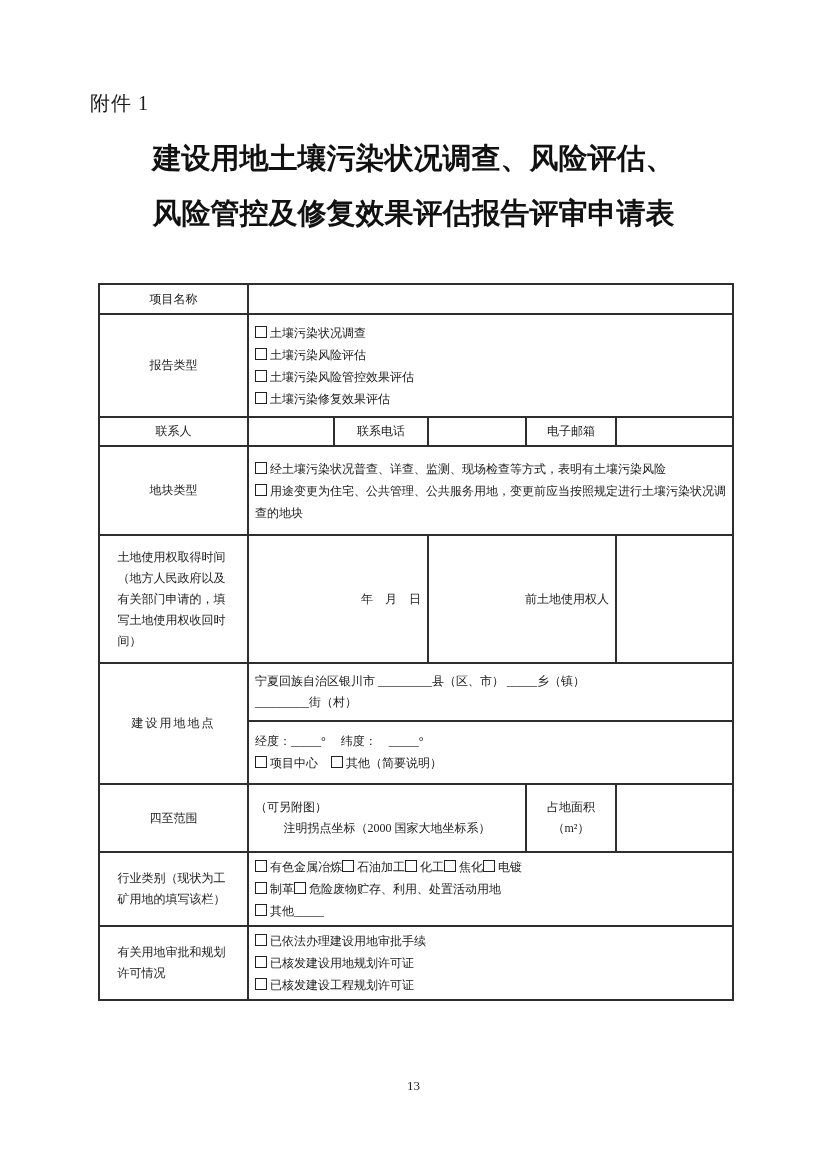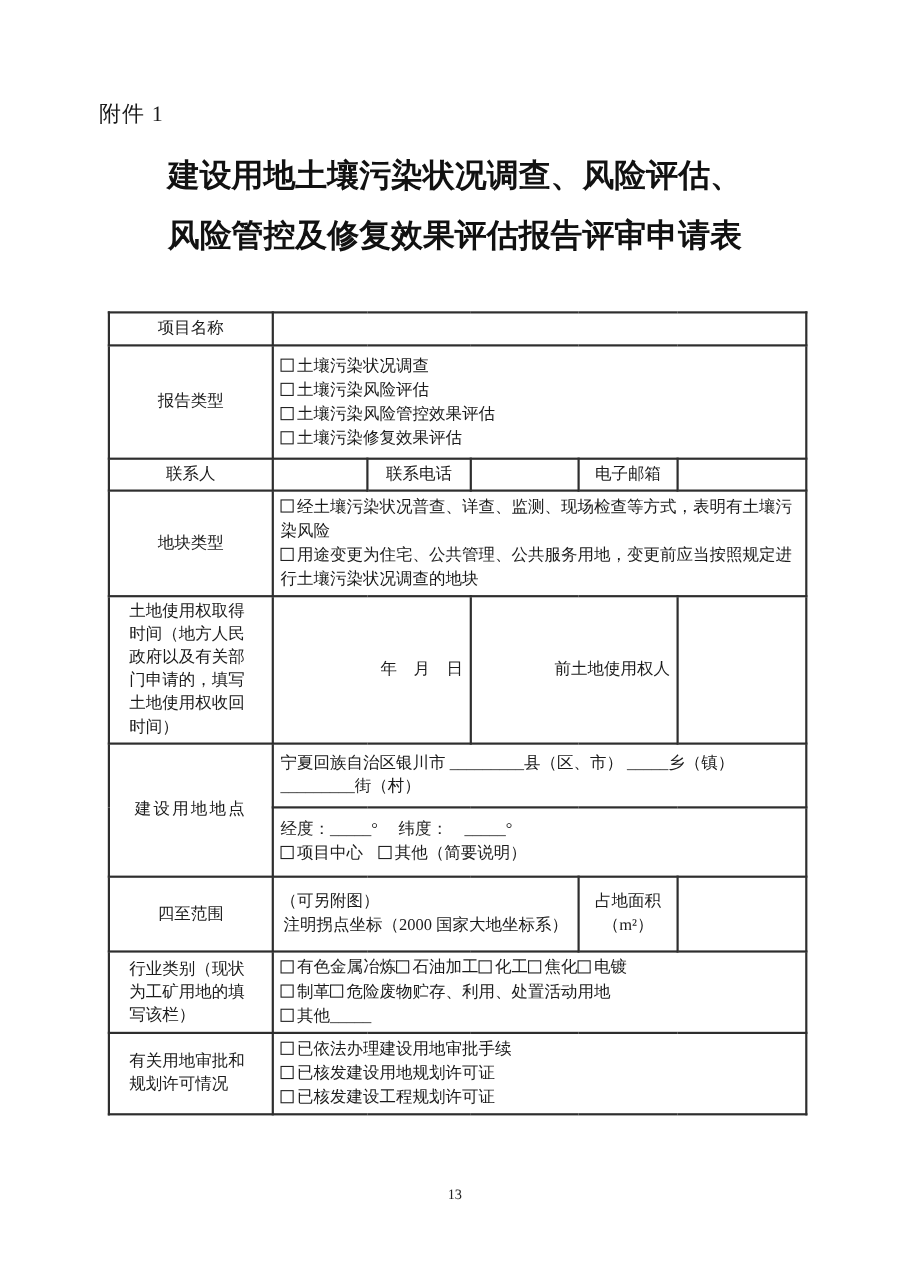--- a/index.html
+++ b/index.html
@@ -19,37 +19,37 @@
     top: 90px;
     font-size: 20px;
     letter-spacing: 1px;
   }
   .doc-title {
     position: absolute;
     left: 0;
     top: 133px;
     width: 827px;
     text-align: center;
-    font-family: Liberation Sans, sans-serif;
+    font-family: Liberation Mono, monospace;
     font-weight: bold;
     font-size: 29px;
     line-height: 55px;
     color: #111;
   }
   table.form {
     position: absolute;
     left: 98px;
     top: 283px;
     width: 634px;
     border-collapse: collapse;
     table-layout: fixed;
   }
   table.form td {
     border: 2px solid #2e2e2e;
-    font-size: 15px;
+    font-size: 12px;
     line-height: 21px;
     padding: 3px 6px;
     vertical-align: middle;
     overflow: hidden;
   }
   td.label-cell { text-align: center; padding: 3px 3px; }
   .label-narrow { max-width: 112px; margin: 0 auto; text-align: left; }
   .center { text-align: right; }
   .cbx {
     display: inline-block;

